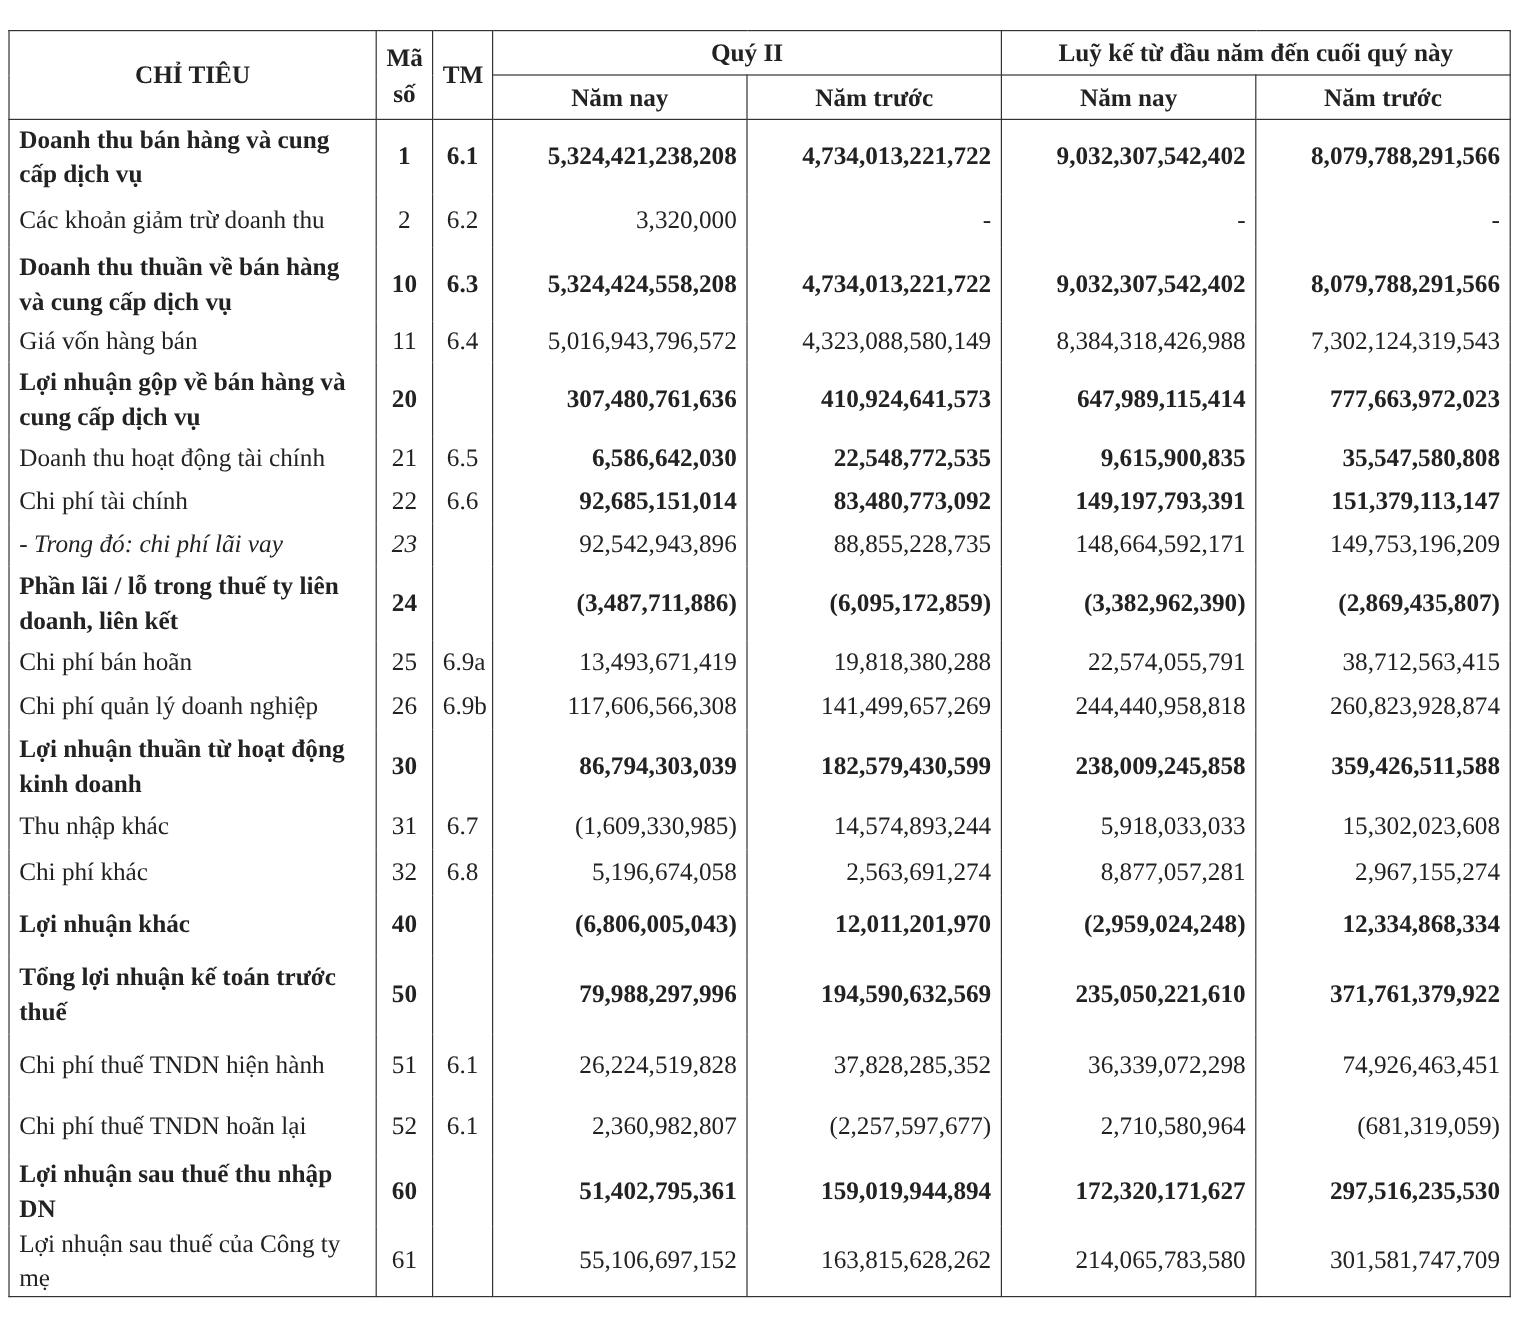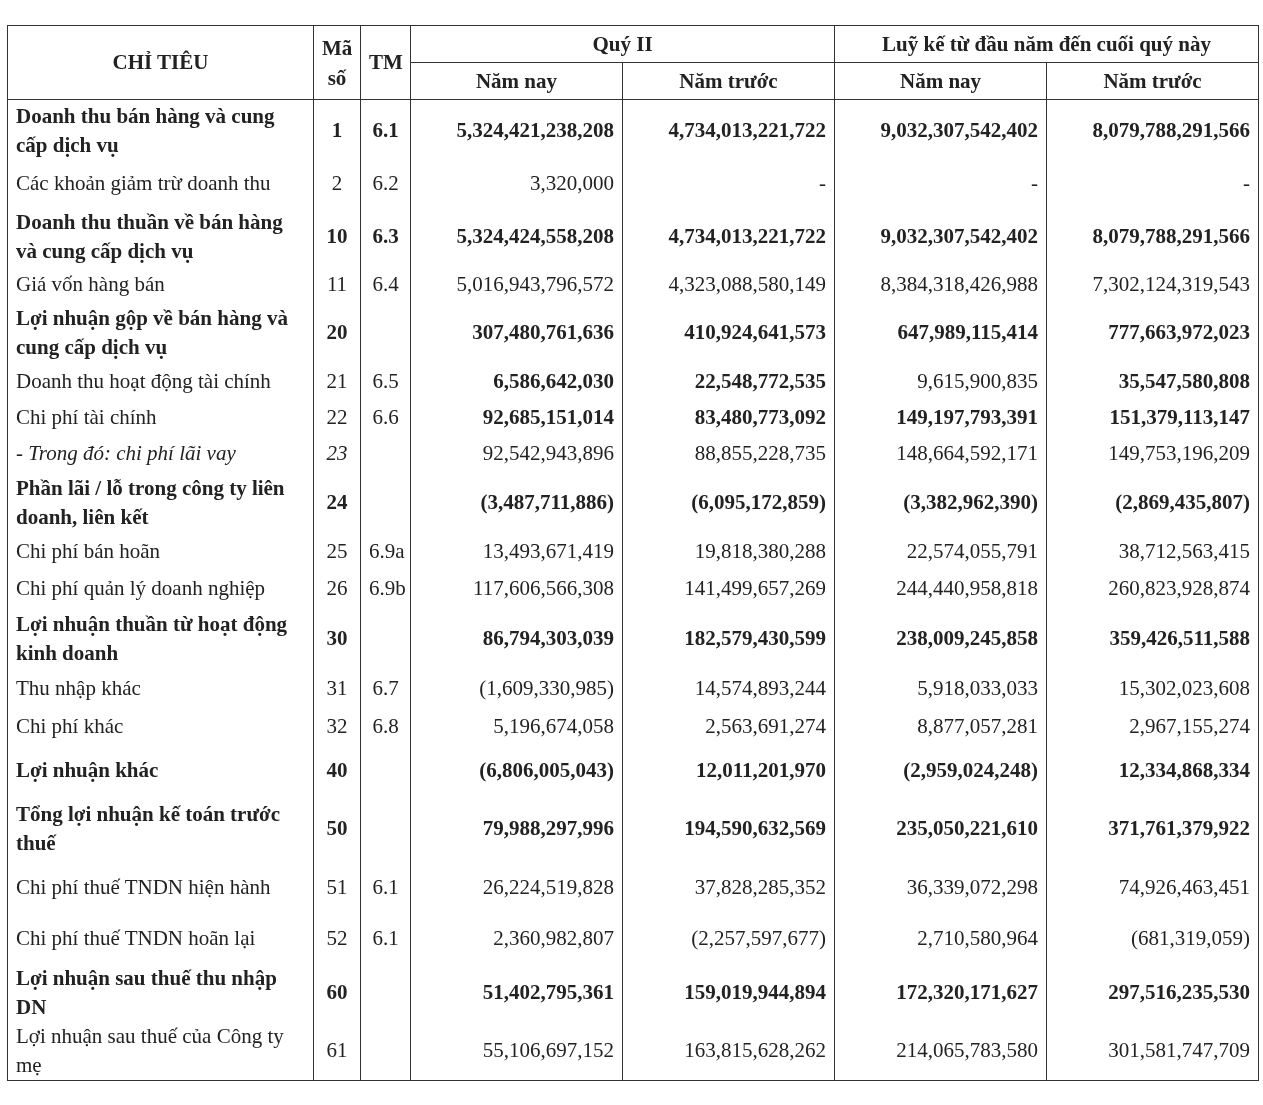--- a/index.html
+++ b/index.html
@@ -110,21 +110,21 @@
         <td class="num">410,924,641,573</td>
         <td class="num">647,989,115,414</td>
         <td class="num">777,663,972,023</td>
       </tr>
       <tr style="height: 36px;">
         <td class="label">Doanh thu hoạt động tài chính</td>
         <td class="code">21</td>
         <td class="note">6.5</td>
         <td class="num" style="font-weight: bold;">6,586,642,030</td>
         <td class="num" style="font-weight: bold;">22,548,772,535</td>
-        <td class="num" style="font-weight: normal; margin-left: 28px;">9,615,900,835</td>
+        <td class="num" style="font-weight: bold; margin-left: 28px;">9,615,900,835</td>
         <td class="num" style="font-weight: bold;">35,547,580,808</td>
       </tr>
       <tr style="height: 36px;">
         <td class="label">Chi phí tài chính</td>
         <td class="code">22</td>
         <td class="note">6.6</td>
         <td class="num" style="font-weight: bold; padding-left: 16px;">92,685,151,014</td>
         <td class="num" style="font-weight: bold;">83,480,773,092</td>
         <td class="num" style="font-weight: bold;">149,197,793,391</td>
         <td class="num" style="font-weight: bold;">151,379,113,147</td>
@@ -132,21 +132,21 @@
       <tr class="italic" style="height: 36px;">
         <td class="label">- Trong đó: chi phí lãi vay</td>
         <td class="code">23</td>
         <td class="note"></td>
         <td class="num">92,542,943,896</td>
         <td class="num">88,855,228,735</td>
         <td class="num">148,664,592,171</td>
         <td class="num">149,753,196,209</td>
       </tr>
       <tr class="bold" style="height: 62px;">
-        <td class="label">Phần lãi / lỗ trong công ty liên doanh, liên kết</td>
+        <td class="label">Phần lãi / lỗ trong thuế ty liên doanh, liên kết</td>
         <td class="code">24</td>
         <td class="note"></td>
         <td class="num">(3,487,711,886)</td>
         <td class="num">(6,095,172,859)</td>
         <td class="num">(3,382,962,390)</td>
         <td class="num">(2,869,435,807)</td>
       </tr>
       <tr style="height: 36px;">
         <td class="label">Chi phí bán hoãn</td>
         <td class="code">25</td>

